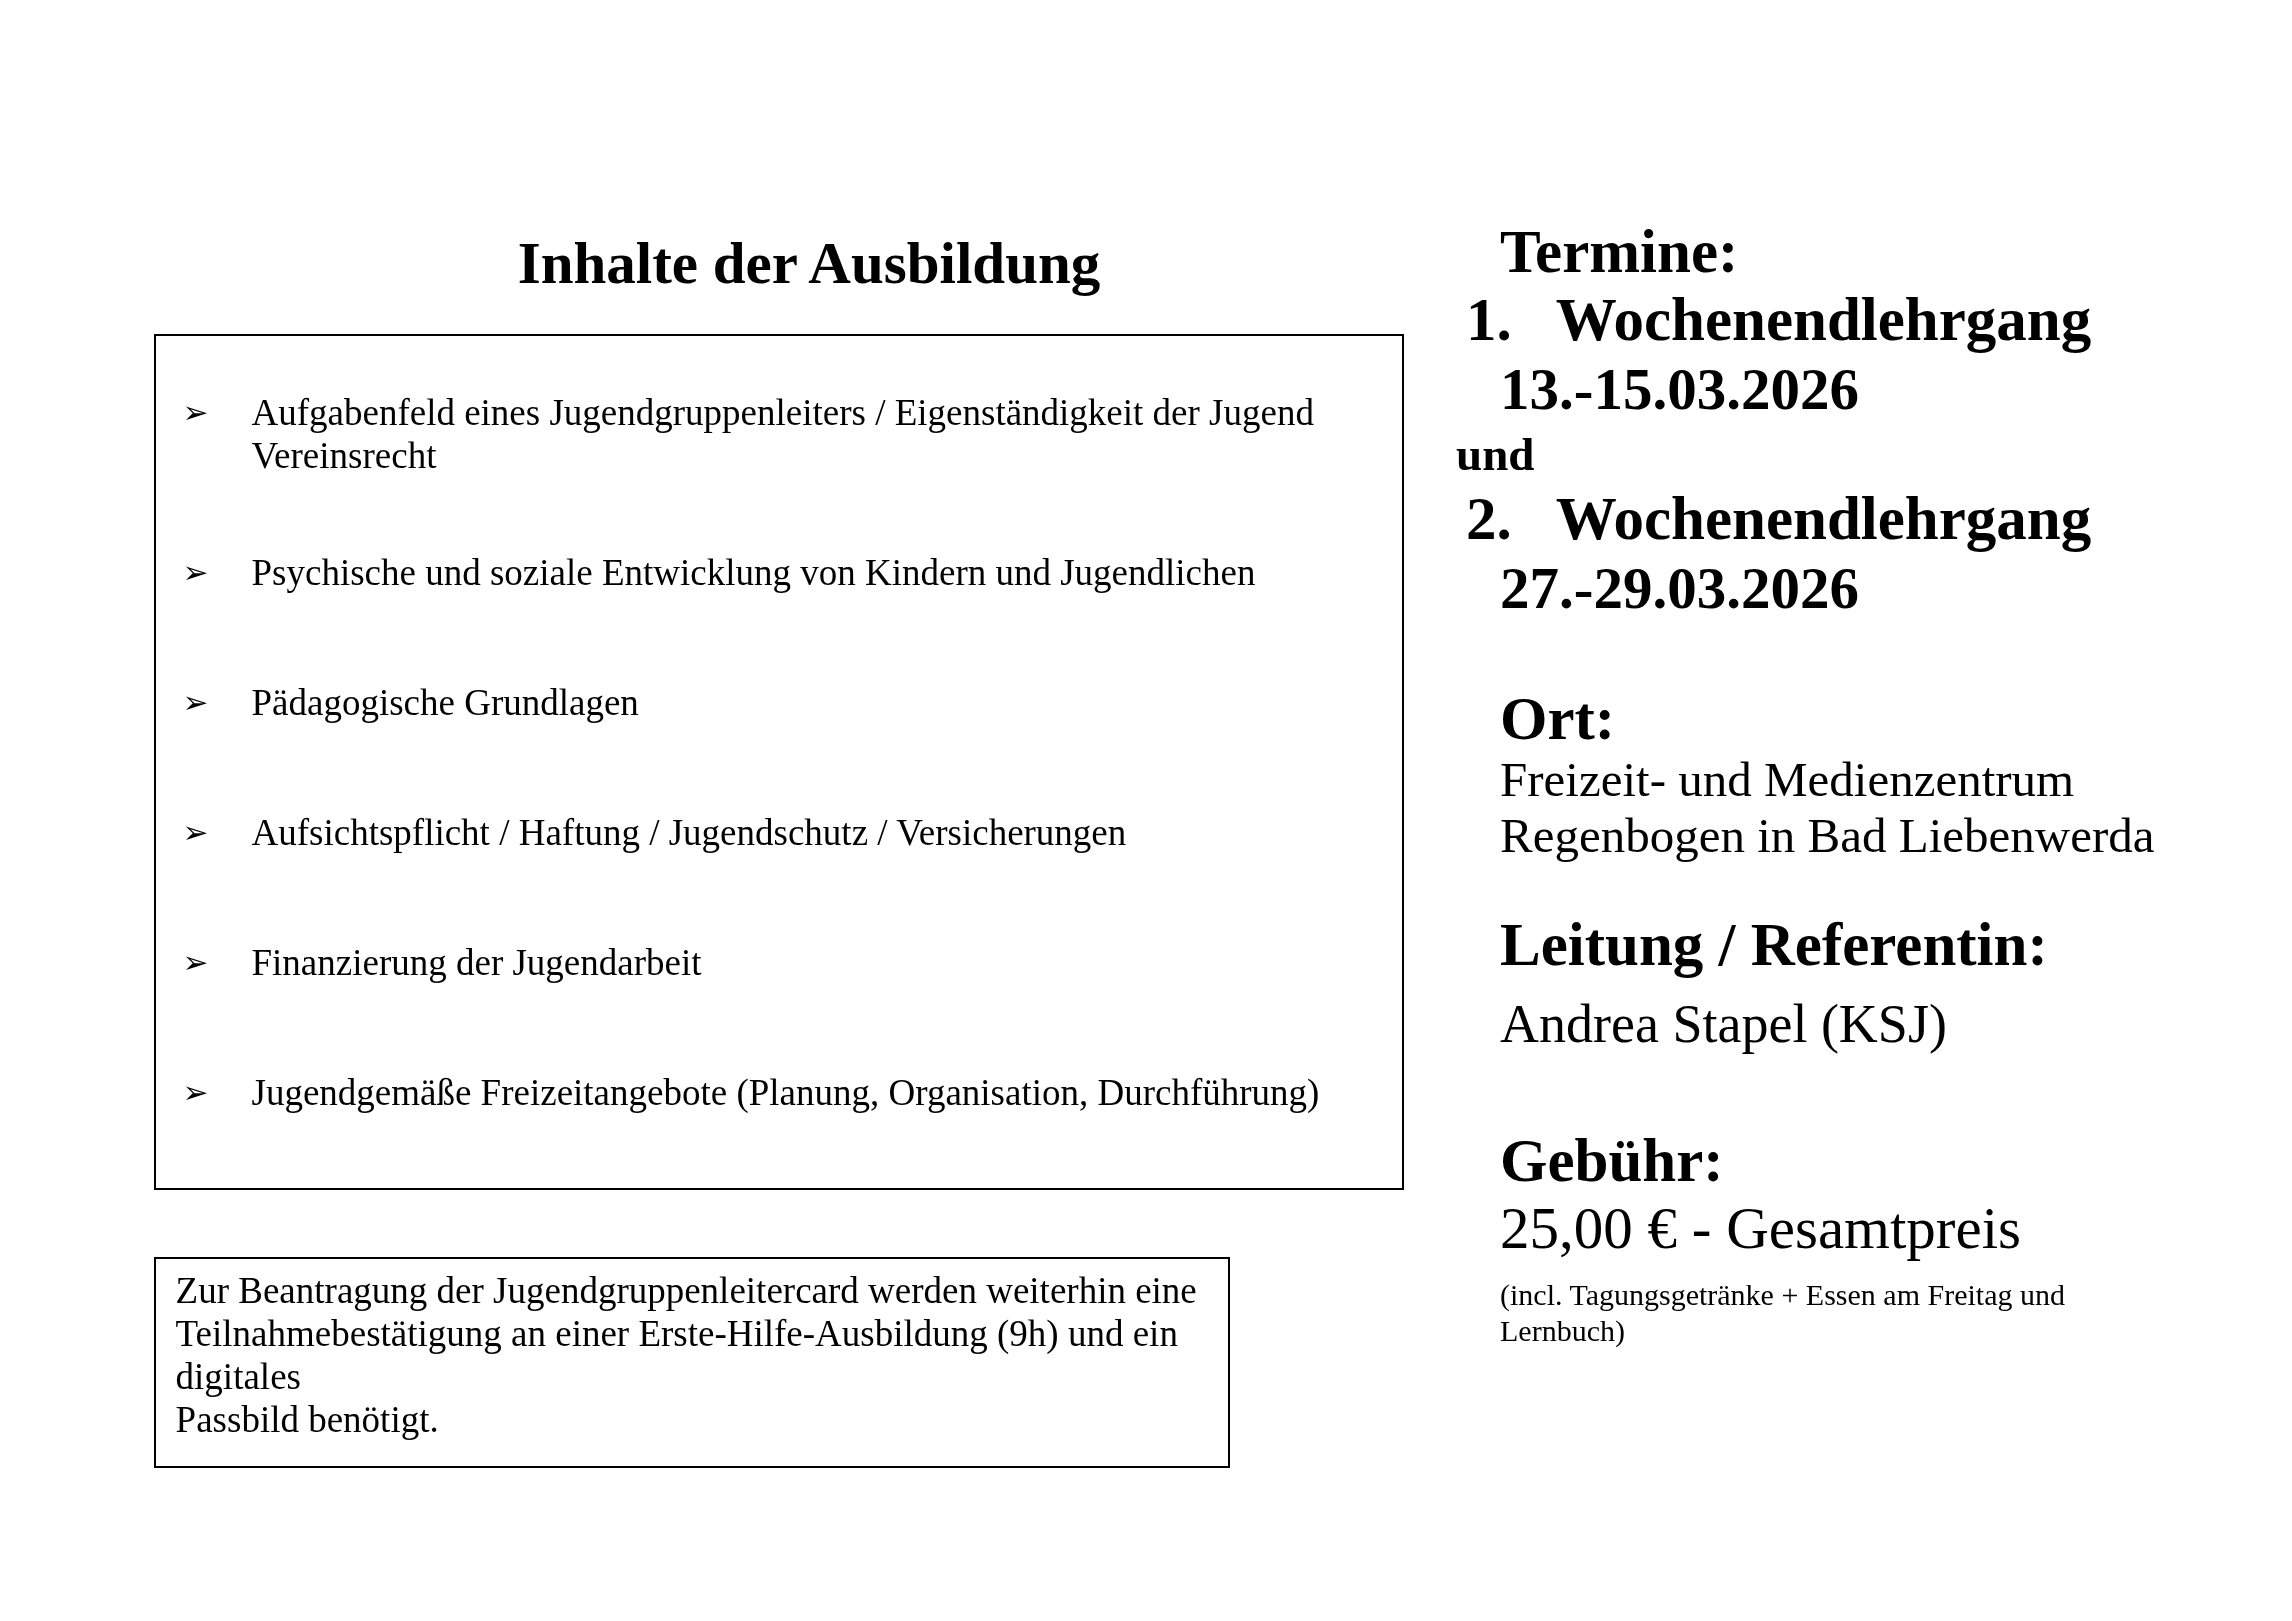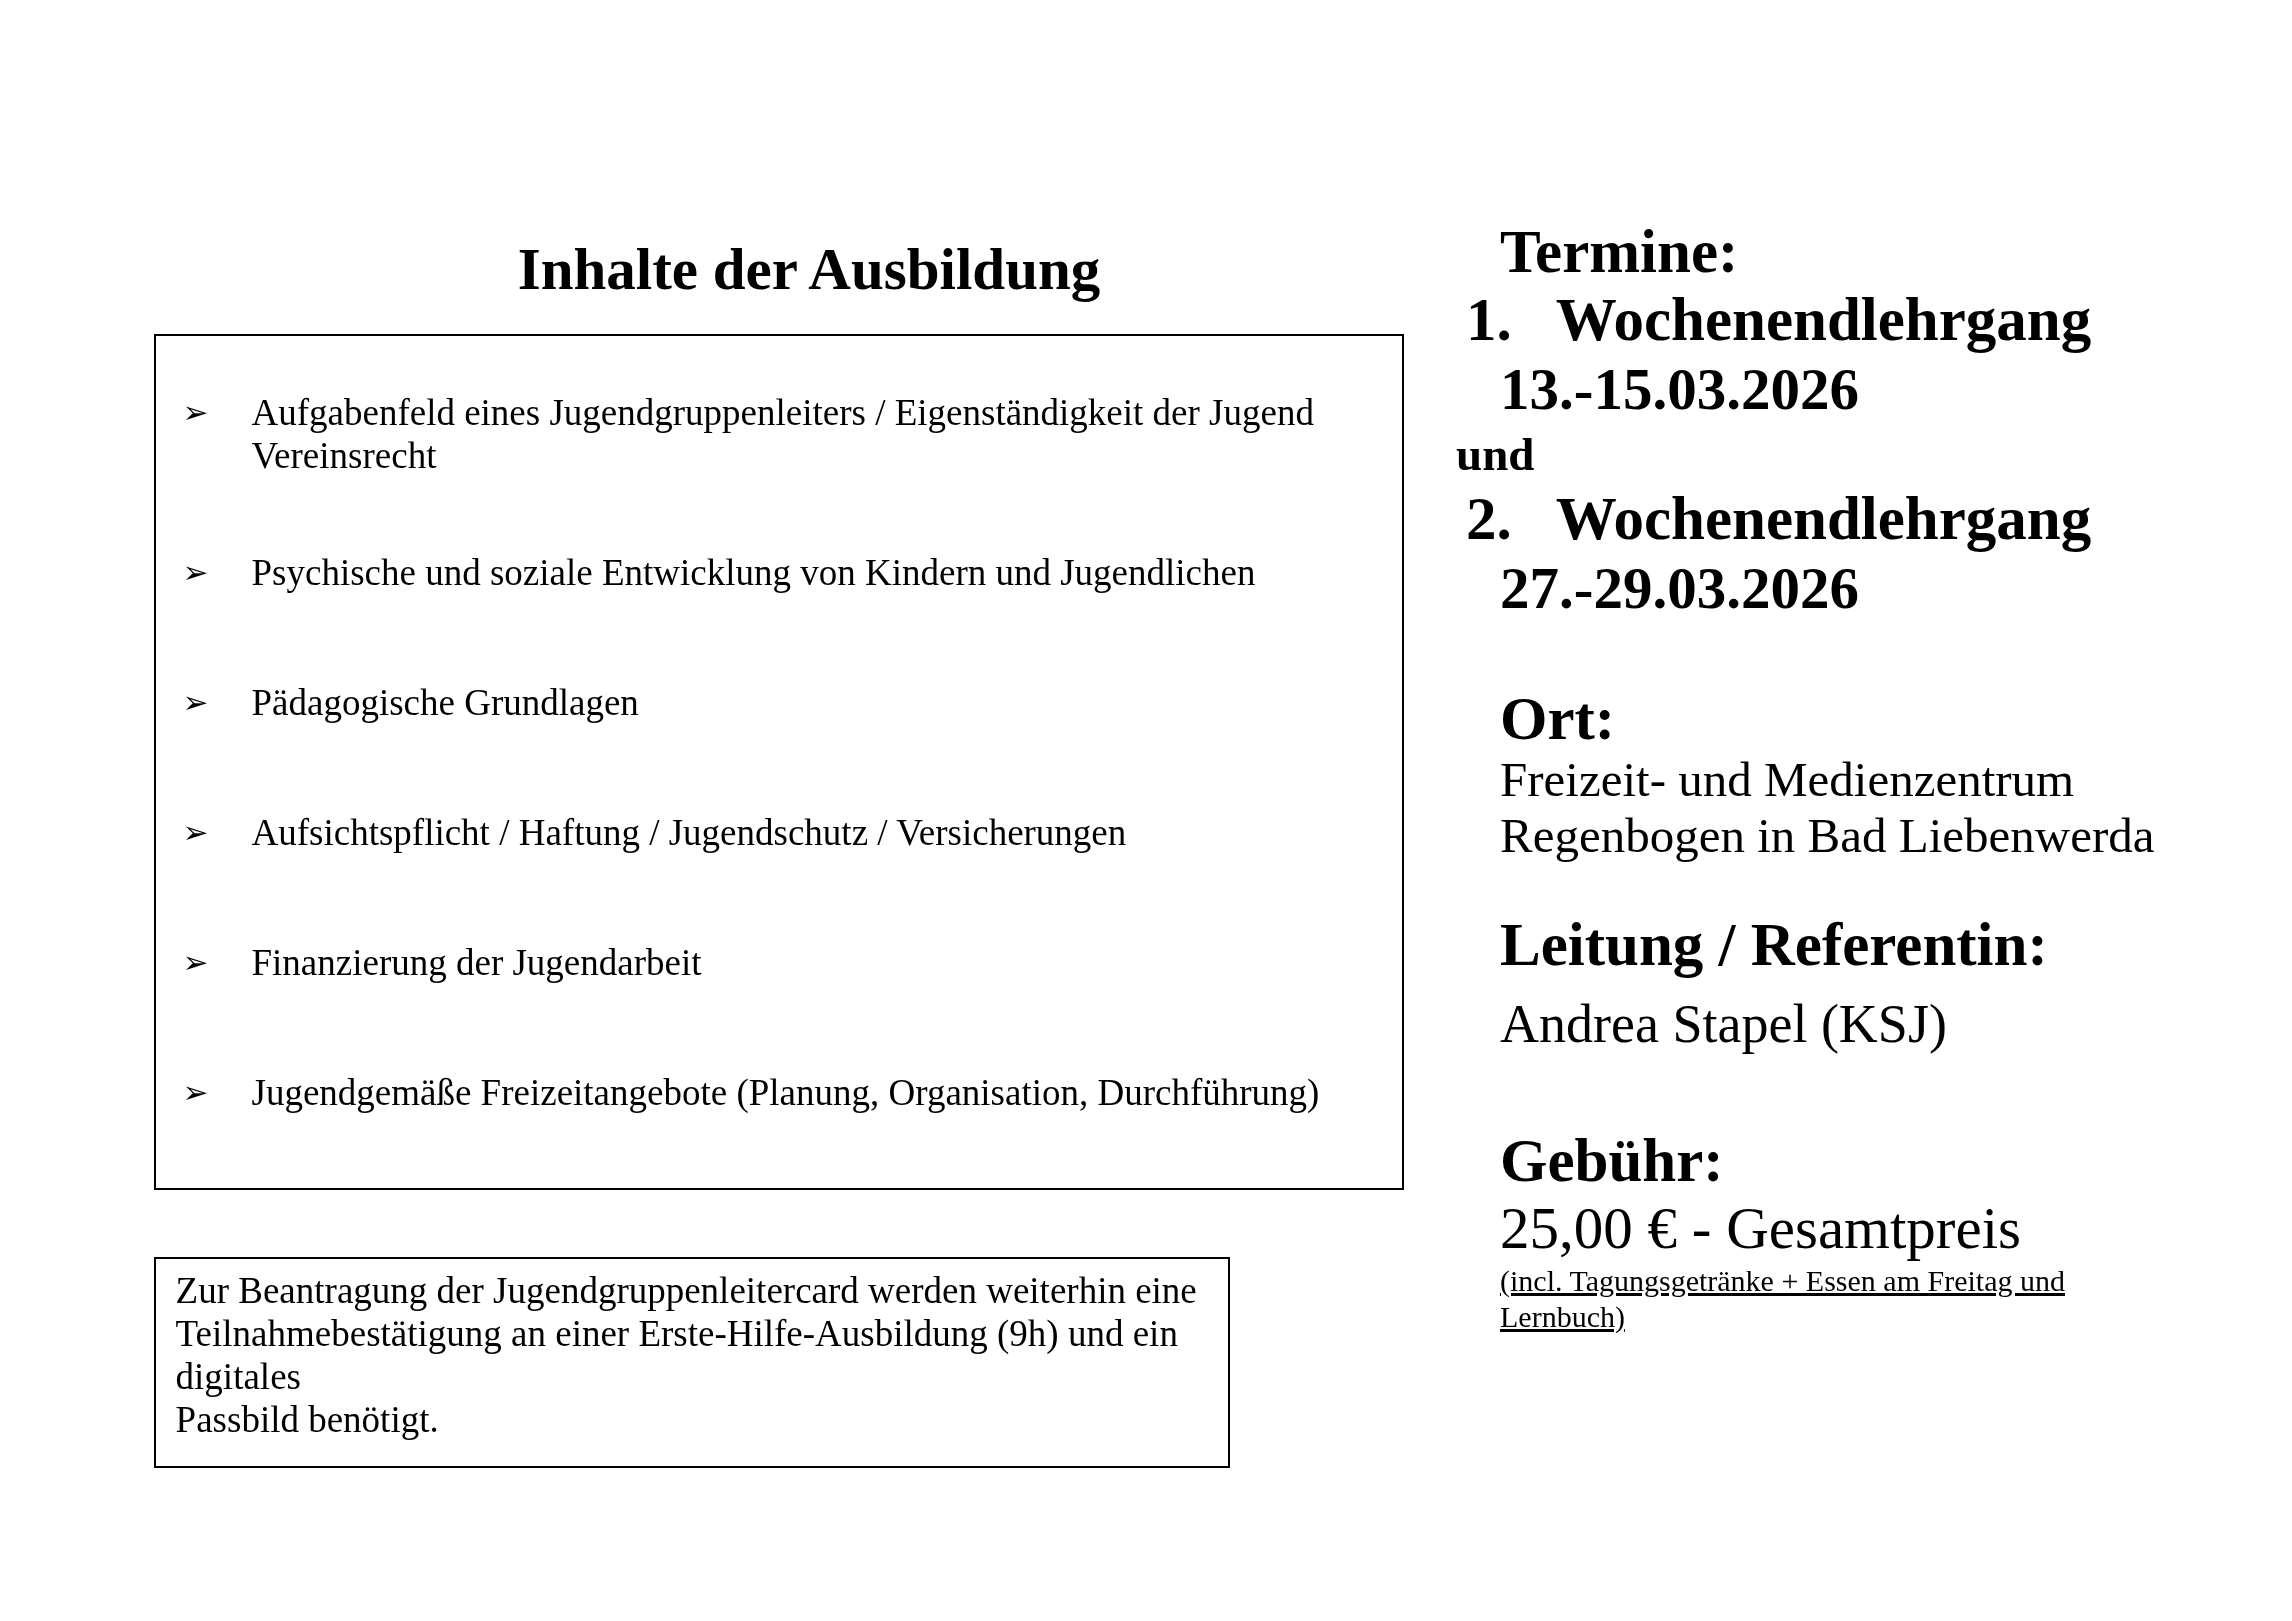--- a/index.html
+++ b/index.html
@@ -14,21 +14,21 @@
     background: #ffffff;
     color: #000000;
     font-family: "Liberation Serif", "DejaVu Serif", serif;
     overflow: hidden;
   }
 
   
   .left-title {
     position: absolute;
     left: 157px;
-    top: 235px;
+    top: 229px;
     width: 1304px;
     text-align: center;
     font-size: 59px;
     font-weight: bold;
     letter-spacing: 0px;
   }
   .topics-box {
     position: absolute;
     left: 154px;
     top: 334px;
@@ -127,22 +127,21 @@
   .gebuehr-heading { margin-top: 72px; }
   .price-line {
     font-size: 59px;
     line-height: 65px;
     margin-top: 2px;
   }
   .price-note {
     font-size: 30px;
     line-height: 36px;
     white-space: pre-line;
-    margin-top: 2px;
-    text-decoration: underline;
+    margin-top: 16px;
   }
 </style>
 </head>
 <body>
 
 <div class="page">
 
   <div class="left-title">Inhalte der Ausbildung</div>
 
   <div class="topics-box">

